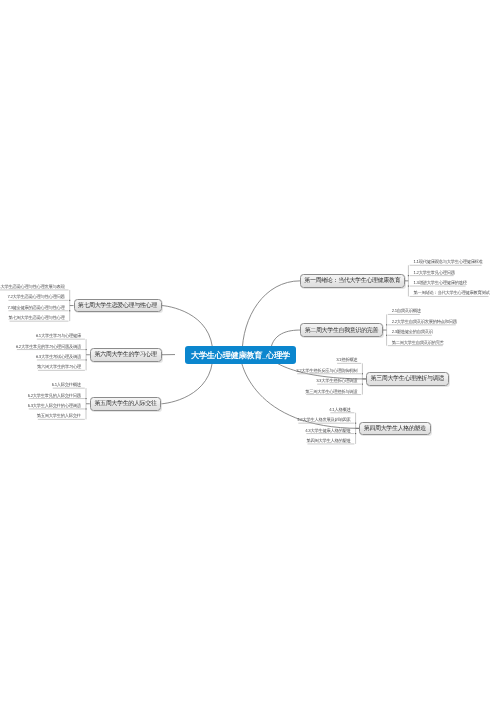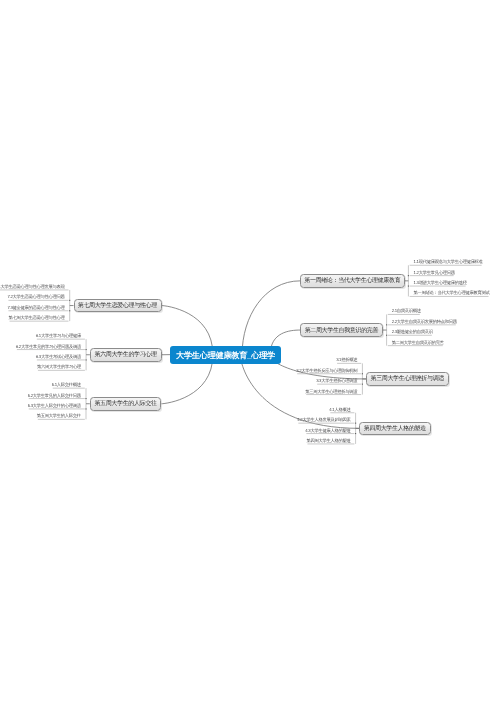--- a/index.html
+++ b/index.html
@@ -89,21 +89,21 @@
       <path d="M37.83125 419.34999999999997 L84.8 419.34999999999997" fill="none" stroke="#b2b2b2" stroke-width="0.7" shape-rendering="geometricPrecision"></path>
       <path d="M36.853125000000006 339.15 L84.9 339.15" fill="none" stroke="#b2b2b2" stroke-width="0.7" shape-rendering="geometricPrecision"></path>
       <path d="M16.868750000000006 349.54999999999995 L84.9 349.54999999999995" fill="none" stroke="#b2b2b2" stroke-width="0.7" shape-rendering="geometricPrecision"></path>
       <path d="M36.853125000000006 359.95 L84.9 359.95" fill="none" stroke="#b2b2b2" stroke-width="0.7" shape-rendering="geometricPrecision"></path>
       <path d="M37.931250000000006 370.34999999999997 L84.9 370.34999999999997" fill="none" stroke="#b2b2b2" stroke-width="0.7" shape-rendering="geometricPrecision"></path>
       <path d="M-3.53125 289.95 L68.5 289.95" fill="none" stroke="#b2b2b2" stroke-width="0.7" shape-rendering="geometricPrecision"></path>
       <path d="M8.453125 300.34999999999997 L68.5 300.34999999999997" fill="none" stroke="#b2b2b2" stroke-width="0.7" shape-rendering="geometricPrecision"></path>
       <path d="M8.453125 310.75 L68.5 310.75" fill="none" stroke="#b2b2b2" stroke-width="0.7" shape-rendering="geometricPrecision"></path>
       <path d="M9.53125 321.15 L68.5 321.15" fill="none" stroke="#b2b2b2" stroke-width="0.7" shape-rendering="geometricPrecision"></path>
     </svg>
-  <div class="node root" id="rootnode" style="left: 170px; top: 345.5px; width: 111.4px; height: 18.1px;">大学生心理健康教育_心理学</div>
+  <div class="node root" id="rootnode" style="left: 185px; top: 345.5px; width: 111.4px; height: 18.1px;">大学生心理健康教育_心理学</div>
   <div id="nodes">
       <div class="node branch" style="left: 300.3px; top: 274px; width: 104.3px; height: 13.7px;">第一周绪论：当代大学生心理健康教育</div>
       <div class="leaf" style="top: 260.25px; left: 413.6px;">1.1现代健康观念与大学生心理健康标准</div>
       <div class="leaf" style="top: 270.65px; left: 413.6px;">1.2大学生常见心理问题</div>
       <div class="leaf" style="top: 281.05px; left: 413.6px;">1.3增进大学生心理健康的途径</div>
       <div class="leaf" style="top: 291.45px; left: 413.6px;">第一周绪论：当代大学生心理健康教育测试</div>
       <div class="node branch" style="left: 300.3px; top: 323.2px; width: 82.5px; height: 13.7px;">第二周大学生自我意识的完善</div>
       <div class="leaf" style="top: 309.45px; left: 391.8px;">2.1自我意识概述</div>
       <div class="leaf" style="top: 319.85px; left: 391.8px;">2.2大学生自我意识发展的特点和问题</div>
       <div class="leaf" style="top: 330.25px; left: 391.8px;">2.3塑造健全的自我意识</div>

